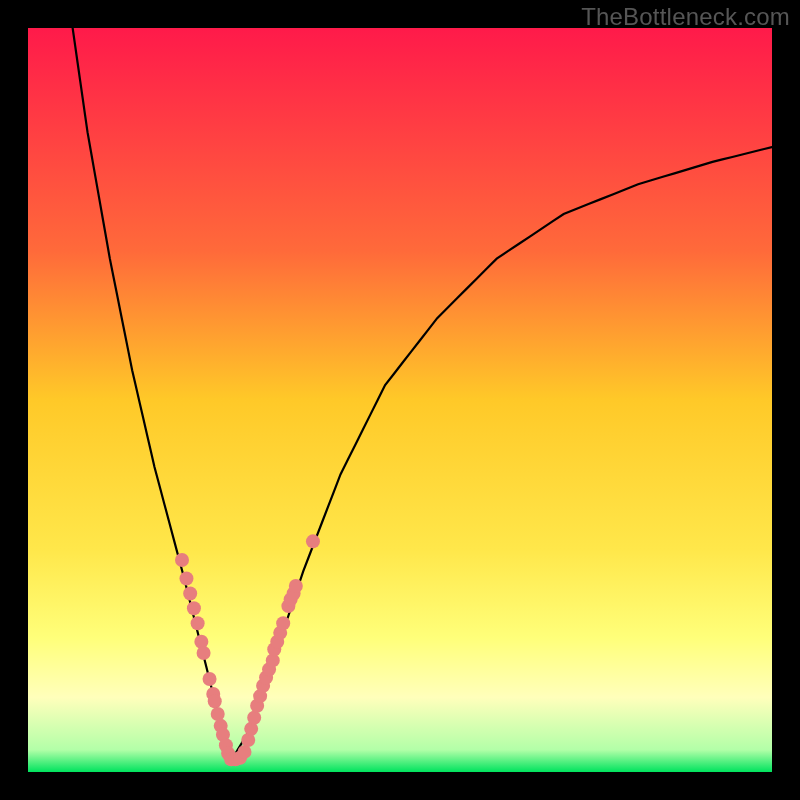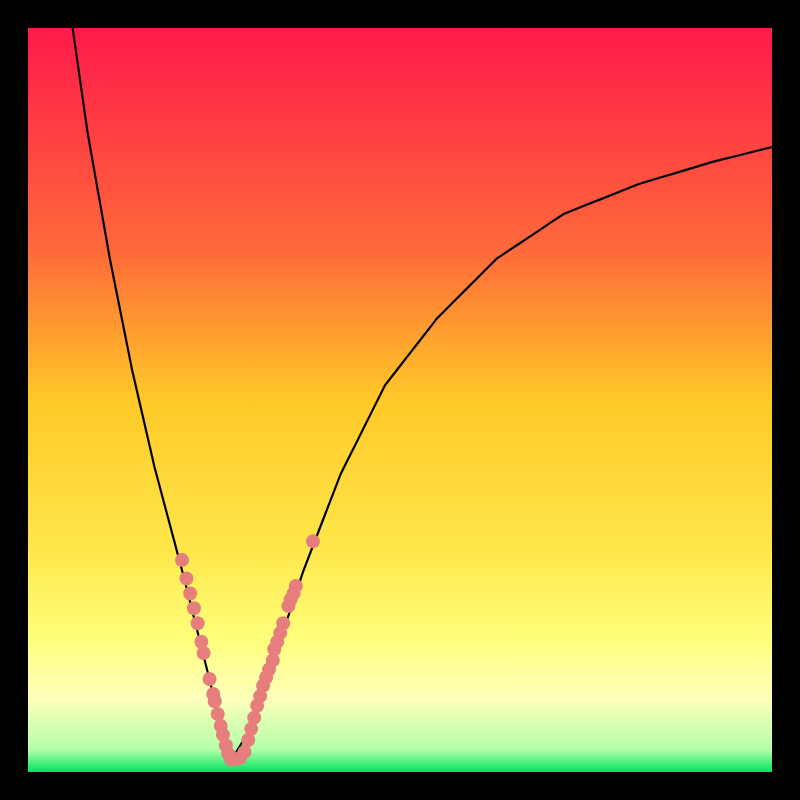--- a/index.html
+++ b/index.html
@@ -4,20 +4,21 @@
 <style>
   html, body { margin: 0; padding: 0; width: 800px; height: 800px; overflow: hidden; background: #000; }
   .page-root { position: relative; width: 800px; height: 800px; background: #000; }
   .plot-area { position: absolute; left: 28px; top: 28px; width: 744px; height: 744px; background: #000; }
   .watermark { position: absolute; top: 3px; right: 10px; font-family: Arial, Helvetica, sans-serif; font-size: 24px; font-weight: 500; color: #565656; letter-spacing: 0.2px; }
 </style>
 </head>
 <body>
 
 <div class="page-root">
+  <div class="watermark">TheBottleneck.com</div>
   <svg class="plot-area" width="744" height="744" viewBox="0 0 744 744">
     <defs>
       <linearGradient id="bg-grad" x1="0" y1="0" x2="0" y2="1">
           <stop offset="0%" stop-color="#ff1a4a"></stop>
           <stop offset="30%" stop-color="#ff6a3a"></stop>
           <stop offset="50%" stop-color="#ffc928"></stop>
           <stop offset="70%" stop-color="#ffe74a"></stop>
           <stop offset="82%" stop-color="#ffff7a"></stop>
           <stop offset="90%" stop-color="#ffffbb"></stop>
           <stop offset="97%" stop-color="#b3ffa8"></stop>

